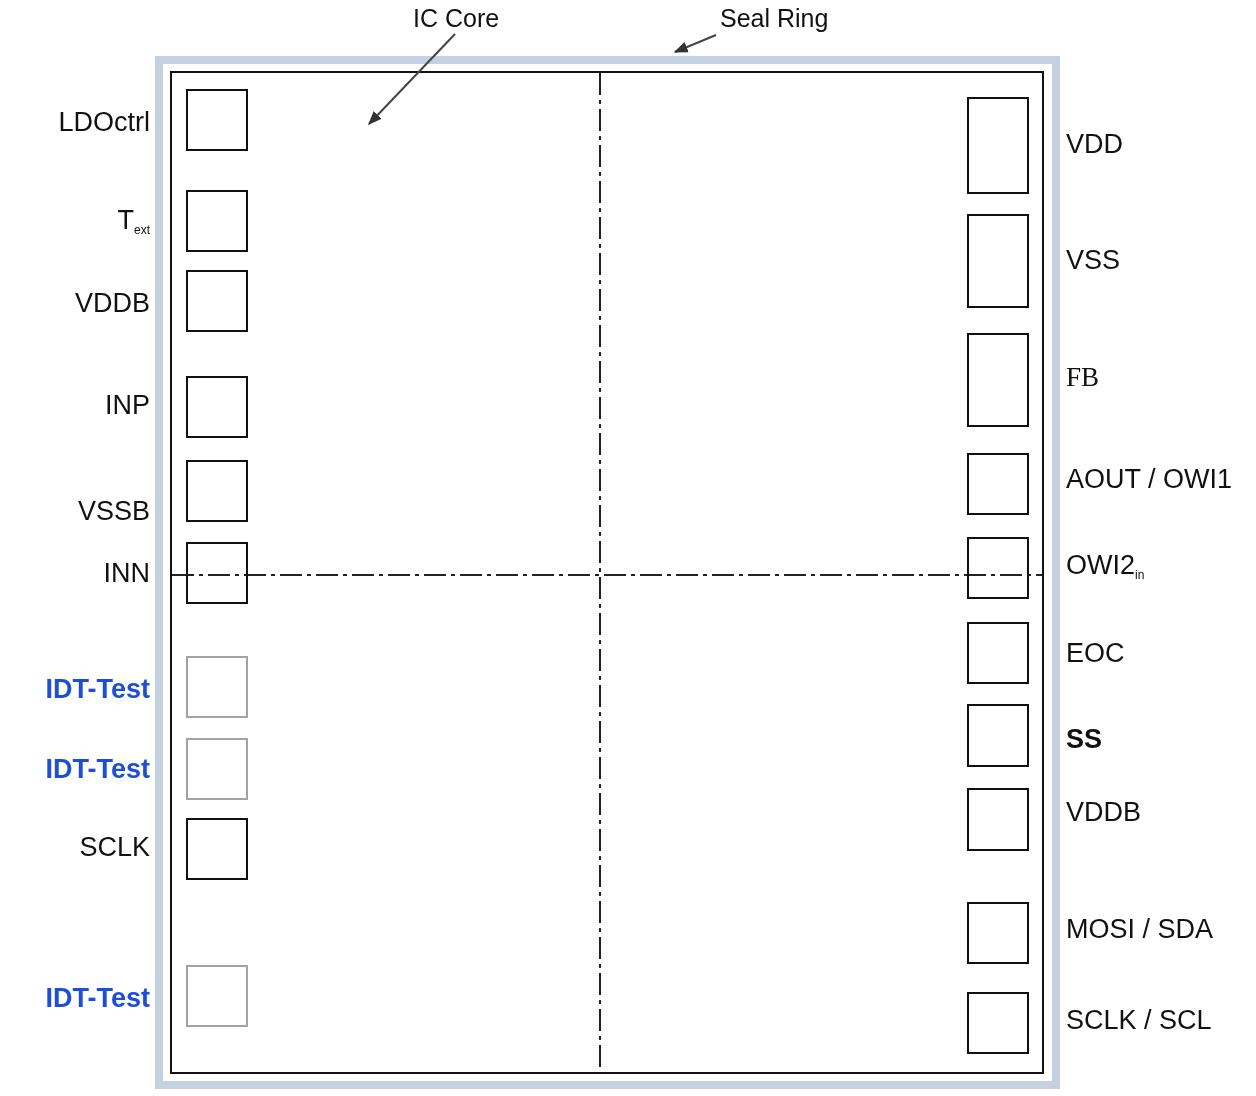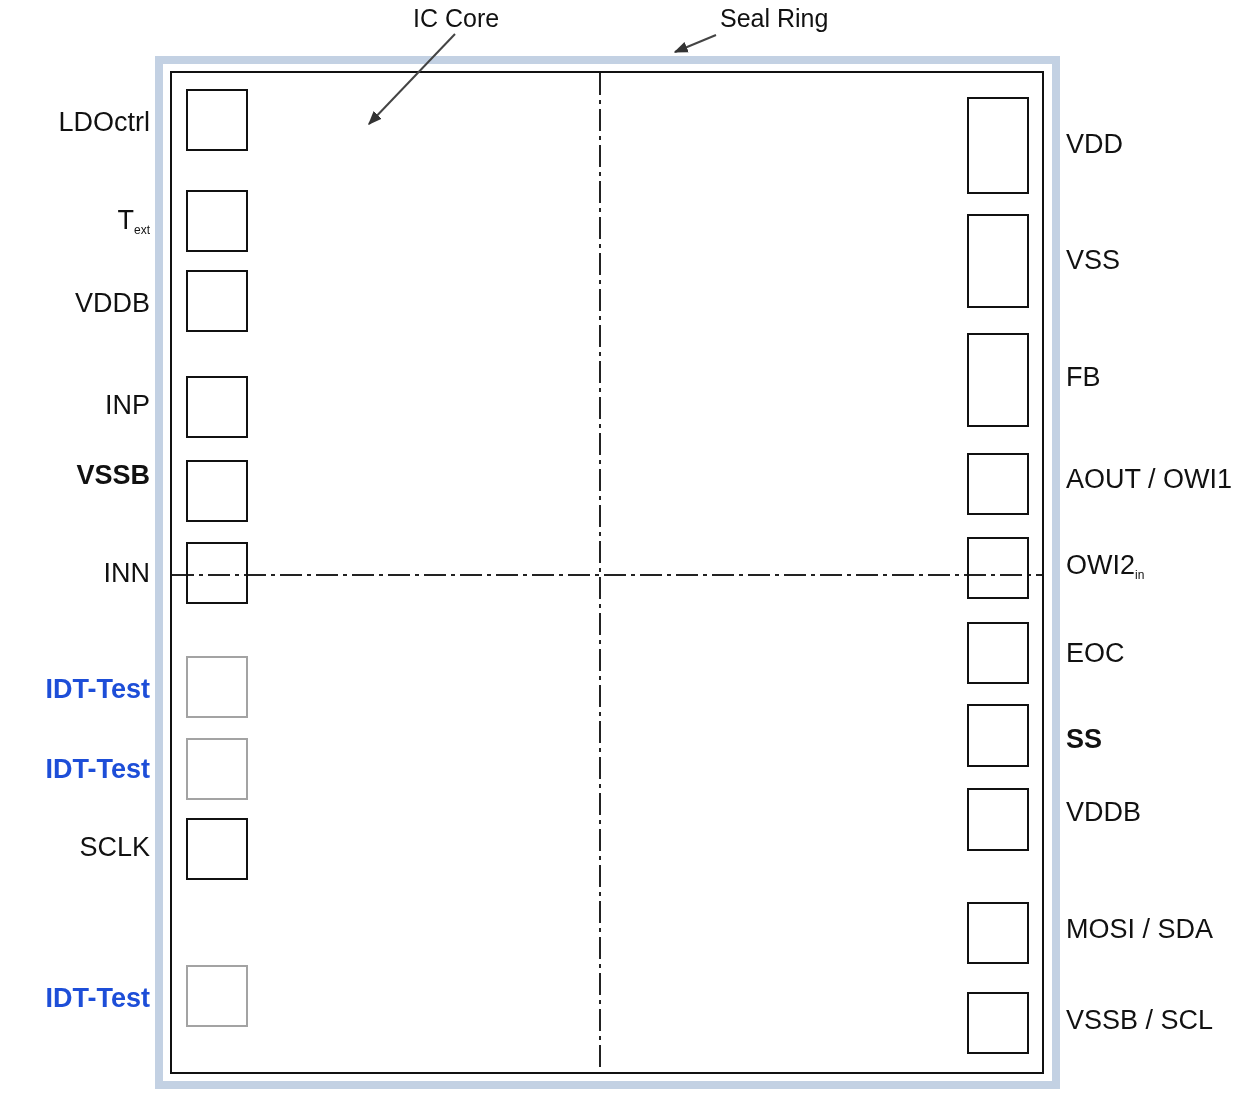--- a/index.html
+++ b/index.html
@@ -46,21 +46,21 @@
 <div class="pad" style="left:186px; top:190px; width:62px; height:62px;"></div>
 <div class="lbl left" style="top:207px;"><span>T</span><sub>ext</sub></div>
 
 <div class="pad" style="left:186px; top:270px; width:62px; height:62px;"></div>
 <div class="lbl left" style="top:290px;">VDDB</div>
 
 <div class="pad" style="left:186px; top:376px; width:62px; height:62px;"></div>
 <div class="lbl left" style="top:392px;">INP</div>
 
 <div class="pad" style="left:186px; top:460px; width:62px; height:62px;"></div>
-<div class="lbl left" style="top:462px;font-weight:bold;">VSSB</div>
+<div class="lbl left" style="top:498px;">VSSB</div>
 
 <div class="pad" style="left:186px; top:542px; width:62px; height:62px;"></div>
 <div class="lbl left" style="top:560px;">INN</div>
 
 <div class="pad test" style="left:186px; top:656px; width:62px; height:62px;"></div>
 <div class="lbl left test" style="top:676px;">IDT-Test</div>
 
 <div class="pad test" style="left:186px; top:738px; width:62px; height:62px;"></div>
 <div class="lbl left test" style="top:756px;">IDT-Test</div>
 
@@ -70,34 +70,34 @@
 <div class="pad test" style="left:186px; top:965px; width:62px; height:62px;"></div>
 <div class="lbl left test" style="top:985px;">IDT-Test</div>
 
 <div class="pad" style="left:967px; top:97px; width:62px; height:97px;"></div>
 <div class="lbl right" style="top:131px;">VDD</div>
 
 <div class="pad" style="left:967px; top:214px; width:62px; height:94px;"></div>
 <div class="lbl right" style="top:247px;">VSS</div>
 
 <div class="pad" style="left:967px; top:333px; width:62px; height:94px;"></div>
-<div class="lbl right" style="top:364px;">FB</div>
+<div class="lbl right" style="top:364px;font-family:Liberation Serif, serif;">FB</div>
 
 <div class="pad" style="left:967px; top:453px; width:62px; height:62px;"></div>
 <div class="lbl right" style="top:466px;">AOUT / OWI1</div>
 
 <div class="pad" style="left:967px; top:537px; width:62px; height:62px;"></div>
 <div class="lbl right" style="top:552px;"><span>OWI2</span><sub>in</sub></div>
 
 <div class="pad" style="left:967px; top:622px; width:62px; height:62px;"></div>
 <div class="lbl right" style="top:640px;">EOC</div>
 
 <div class="pad" style="left:967px; top:704px; width:62px; height:63px;"></div>
 <div class="lbl right" style="top:726px;font-weight:bold;">SS</div>
 
 <div class="pad" style="left:967px; top:788px; width:62px; height:63px;"></div>
 <div class="lbl right" style="top:799px;">VDDB</div>
 
 <div class="pad" style="left:967px; top:902px; width:62px; height:62px;"></div>
 <div class="lbl right" style="top:916px;">MOSI / SDA</div>
 
 <div class="pad" style="left:967px; top:992px; width:62px; height:62px;"></div>
-<div class="lbl right" style="top:1007px;">VSSB / SCL</div>
+<div class="lbl right" style="top:1007px;">SCLK / SCL</div>
 
 </body></html>

